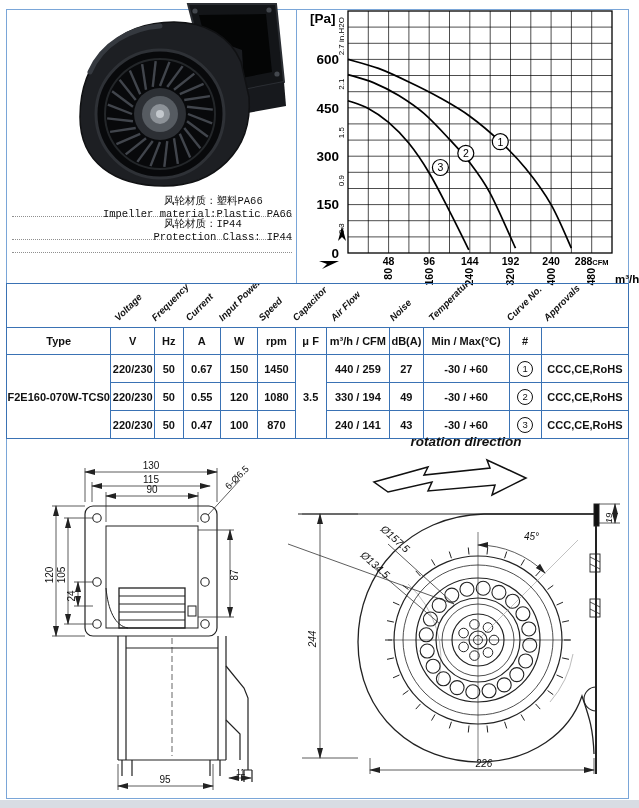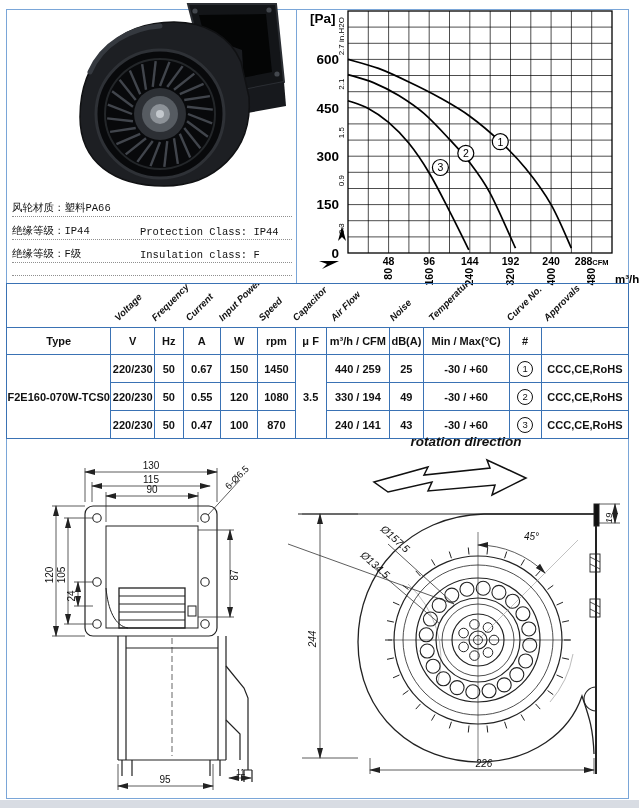--- a/index.html
+++ b/index.html
@@ -4,21 +4,21 @@
 <style>
   html,body{margin:0;padding:0;background:#fff;}
   .page{position:relative;width:639px;height:808px;background:#fff;overflow:hidden;
         font-family:"Liberation Sans",sans-serif;color:#111;}
   .frame{position:absolute;left:6px;top:9px;width:621px;height:788px;border:1px solid #7aa6d8;}
   .vdiv{position:absolute;left:296px;top:9px;height:274px;border-left:1px solid #7aa6d8;}
   .bottom-strip{position:absolute;left:0;bottom:0;width:639px;height:8px;background:#d8dce3;}
   .photo-wrap{position:absolute;left:42px;top:2px;width:252px;height:186px;}
   .specs{position:absolute;left:12px;top:194px;width:280px;}
   .spec-row{display:flex;align-items:flex-end;height:21px;border-bottom:1px dotted #8f8f8f;
-            font-family:"Liberation Mono",monospace;font-size:10.5px;padding-bottom:1px;}
+            font-family:"Liberation Mono",monospace;font-size:10.5px;padding-bottom:1px;flex-direction:column;}
   .spec-cn{width:128px;white-space:nowrap;}
   .spec-en{white-space:nowrap;}
   .spec-empty{height:12px;border-bottom:1px dotted #8f8f8f;}
   .chart-wrap{position:absolute;left:298px;top:7px;width:334px;height:283px;padding-left:10px;}
   
   .spec-table{position:absolute;left:6px;top:283px;width:623px;border-collapse:collapse;
               table-layout:fixed;}
   .spec-table td{border:1px solid #3a72b4;text-align:center;vertical-align:middle;
                  font-size:11px;font-weight:bold;padding:0;overflow:hidden;white-space:nowrap;}
   .spec-table tr.diag-row td{height:43px;border-bottom:1px solid #3a72b4;}
@@ -90,28 +90,25 @@
       <circle cx="118" cy="112" r="26" fill="#2c2f34"></circle>
       <circle cx="118" cy="112" r="18" fill="#565b61"></circle>
       <circle cx="118" cy="112" r="10" fill="#8d9298"></circle>
       <circle cx="118" cy="112" r="4" fill="#c4c8cd"></circle>
     </svg>
   </div>
 
   <div class="specs">
     <div class="spec-row">
       <span class="spec-cn">风轮材质：塑料PA66</span>
+      <span class="spec-en">Impeller material:Plastic PA66</span>
     </div>
     <div class="spec-row">
-      <span class="spec-cn">绝缘等级：IP44</span>
+      <span class="spec-cn">风轮材质：IP44</span>
       <span class="spec-en">Protection Class: IP44</span>
-    </div>
-    <div class="spec-row">
-      <span class="spec-cn">绝缘等级：F级</span>
-      <span class="spec-en">Insulation class: F</span>
     </div>
     <div class="spec-empty"></div>
   </div>
 
   <div class="chart-wrap">
     <svg id="perf-chart" width="334" height="283" viewBox="0 0 334 283">
         <path d="M60.3 4V246M80.6 4V246M100.9 4V246M121.2 4V246M141.5 4V246M161.8 4V246M182.2 4V246M202.5 4V246M222.8 4V246M243.1 4V246M263.4 4V246M283.7 4V246M40 229.9H304M40 213.7H304M40 197.6H304M40 181.5H304M40 165.3H304M40 149.2H304M40 133.1H304M40 116.9H304M40 100.8H304M40 84.7H304M40 68.5H304M40 52.4H304M40 36.3H304M40 20.1H304" stroke="#000" stroke-width="0.7" fill="none"></path>
         <rect x="40" y="4" width="264" height="242" stroke="#000" stroke-width="1.3" fill="none"></rect>
         <path d="M40.0 52.4C45.1 53.9,60.3 57.7,70.5 61.4C80.6 65.2,90.8 70.1,100.9 75.0C111.1 79.8,121.2 84.8,131.4 90.5C141.5 96.2,151.7 101.8,161.8 109.2C172.0 116.6,183.0 126.0,192.3 134.7C201.6 143.4,209.2 151.0,217.7 161.5C226.2 171.9,235.5 184.3,243.1 197.6C250.7 210.9,260.0 233.9,263.4 241.2" stroke="#000" stroke-width="1.7" fill="none"></path>
         <path d="M40.0 67.6C44.2 68.9,56.9 72.1,65.4 75.6C73.8 79.1,82.3 83.4,90.8 88.5C99.2 93.7,107.7 99.3,116.2 106.6C124.6 113.9,133.9 124.2,141.5 132.4C149.2 140.6,155.1 146.7,161.8 155.7C168.6 164.6,174.5 172.1,182.2 186.3C189.8 200.6,203.3 232.0,207.5 241.2" stroke="#000" stroke-width="1.7" fill="none"></path>
@@ -198,21 +195,21 @@
     </tr>
     <tr class="data-row">
       <td rowspan="3" class="type-value">F2E160-070W-TCS0</td>
       <td>220/230</td>
       <td>50</td>
       <td>0.67</td>
       <td>150</td>
       <td>1450</td>
       <td rowspan="3">3.5</td>
       <td>440 / 259</td>
-      <td>25</td>
+      <td>27</td>
       <td>-30 / +60</td>
       <td><span class="circle-num">1</span></td>
       <td class="approvals-cell">CCC,CE,RoHS</td>
     </tr>
     <tr class="data-row">
       <td>220/230</td>
       <td>50</td>
       <td>0.55</td>
       <td>120</td>
       <td>1080</td>

